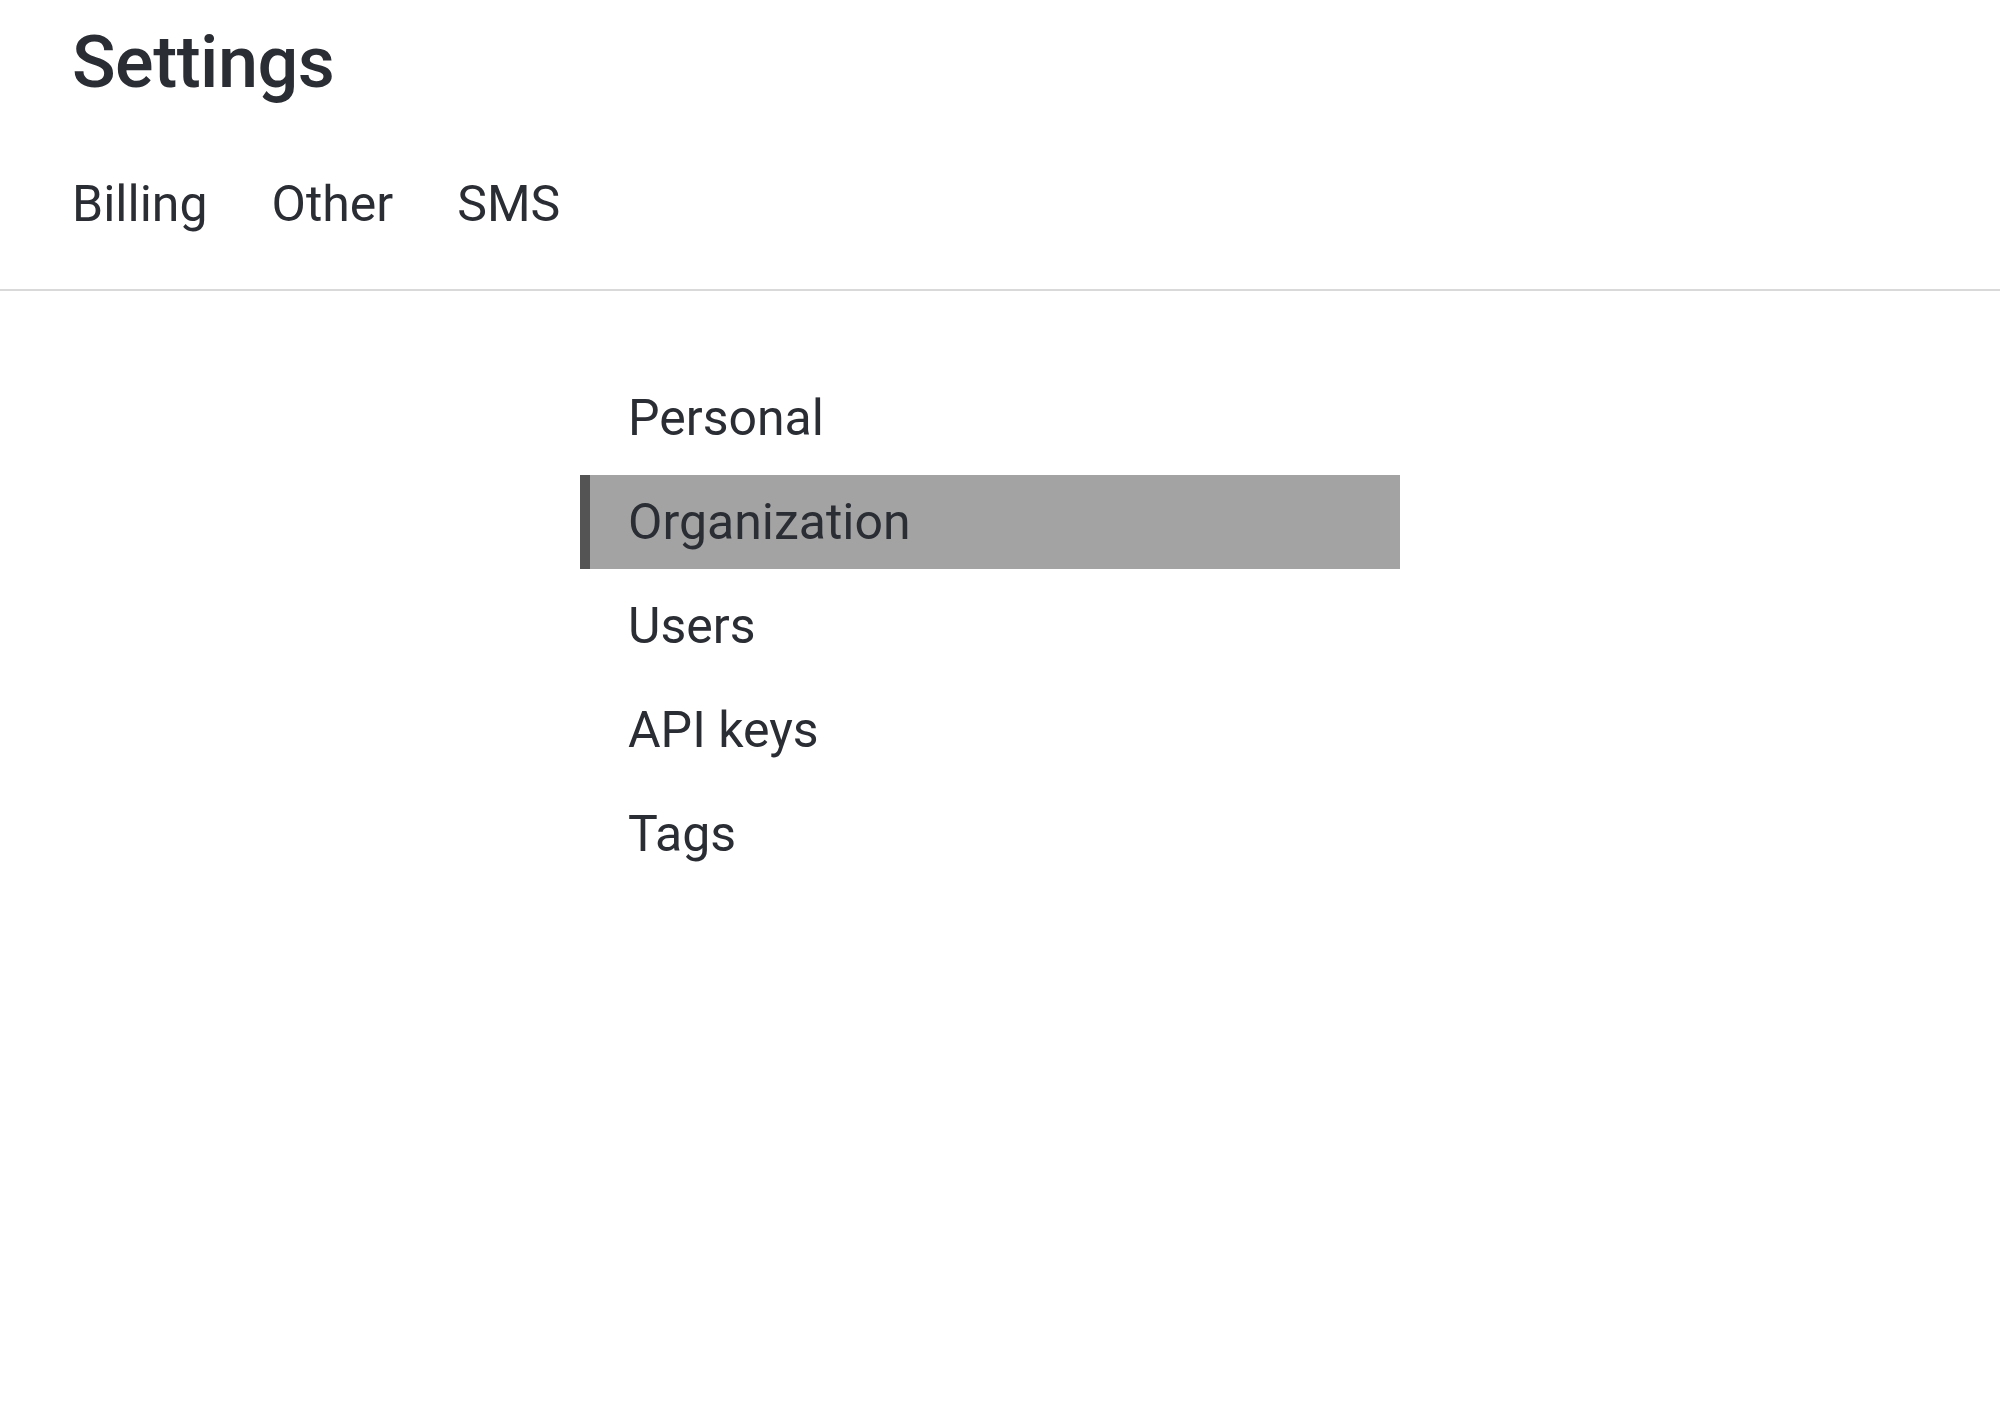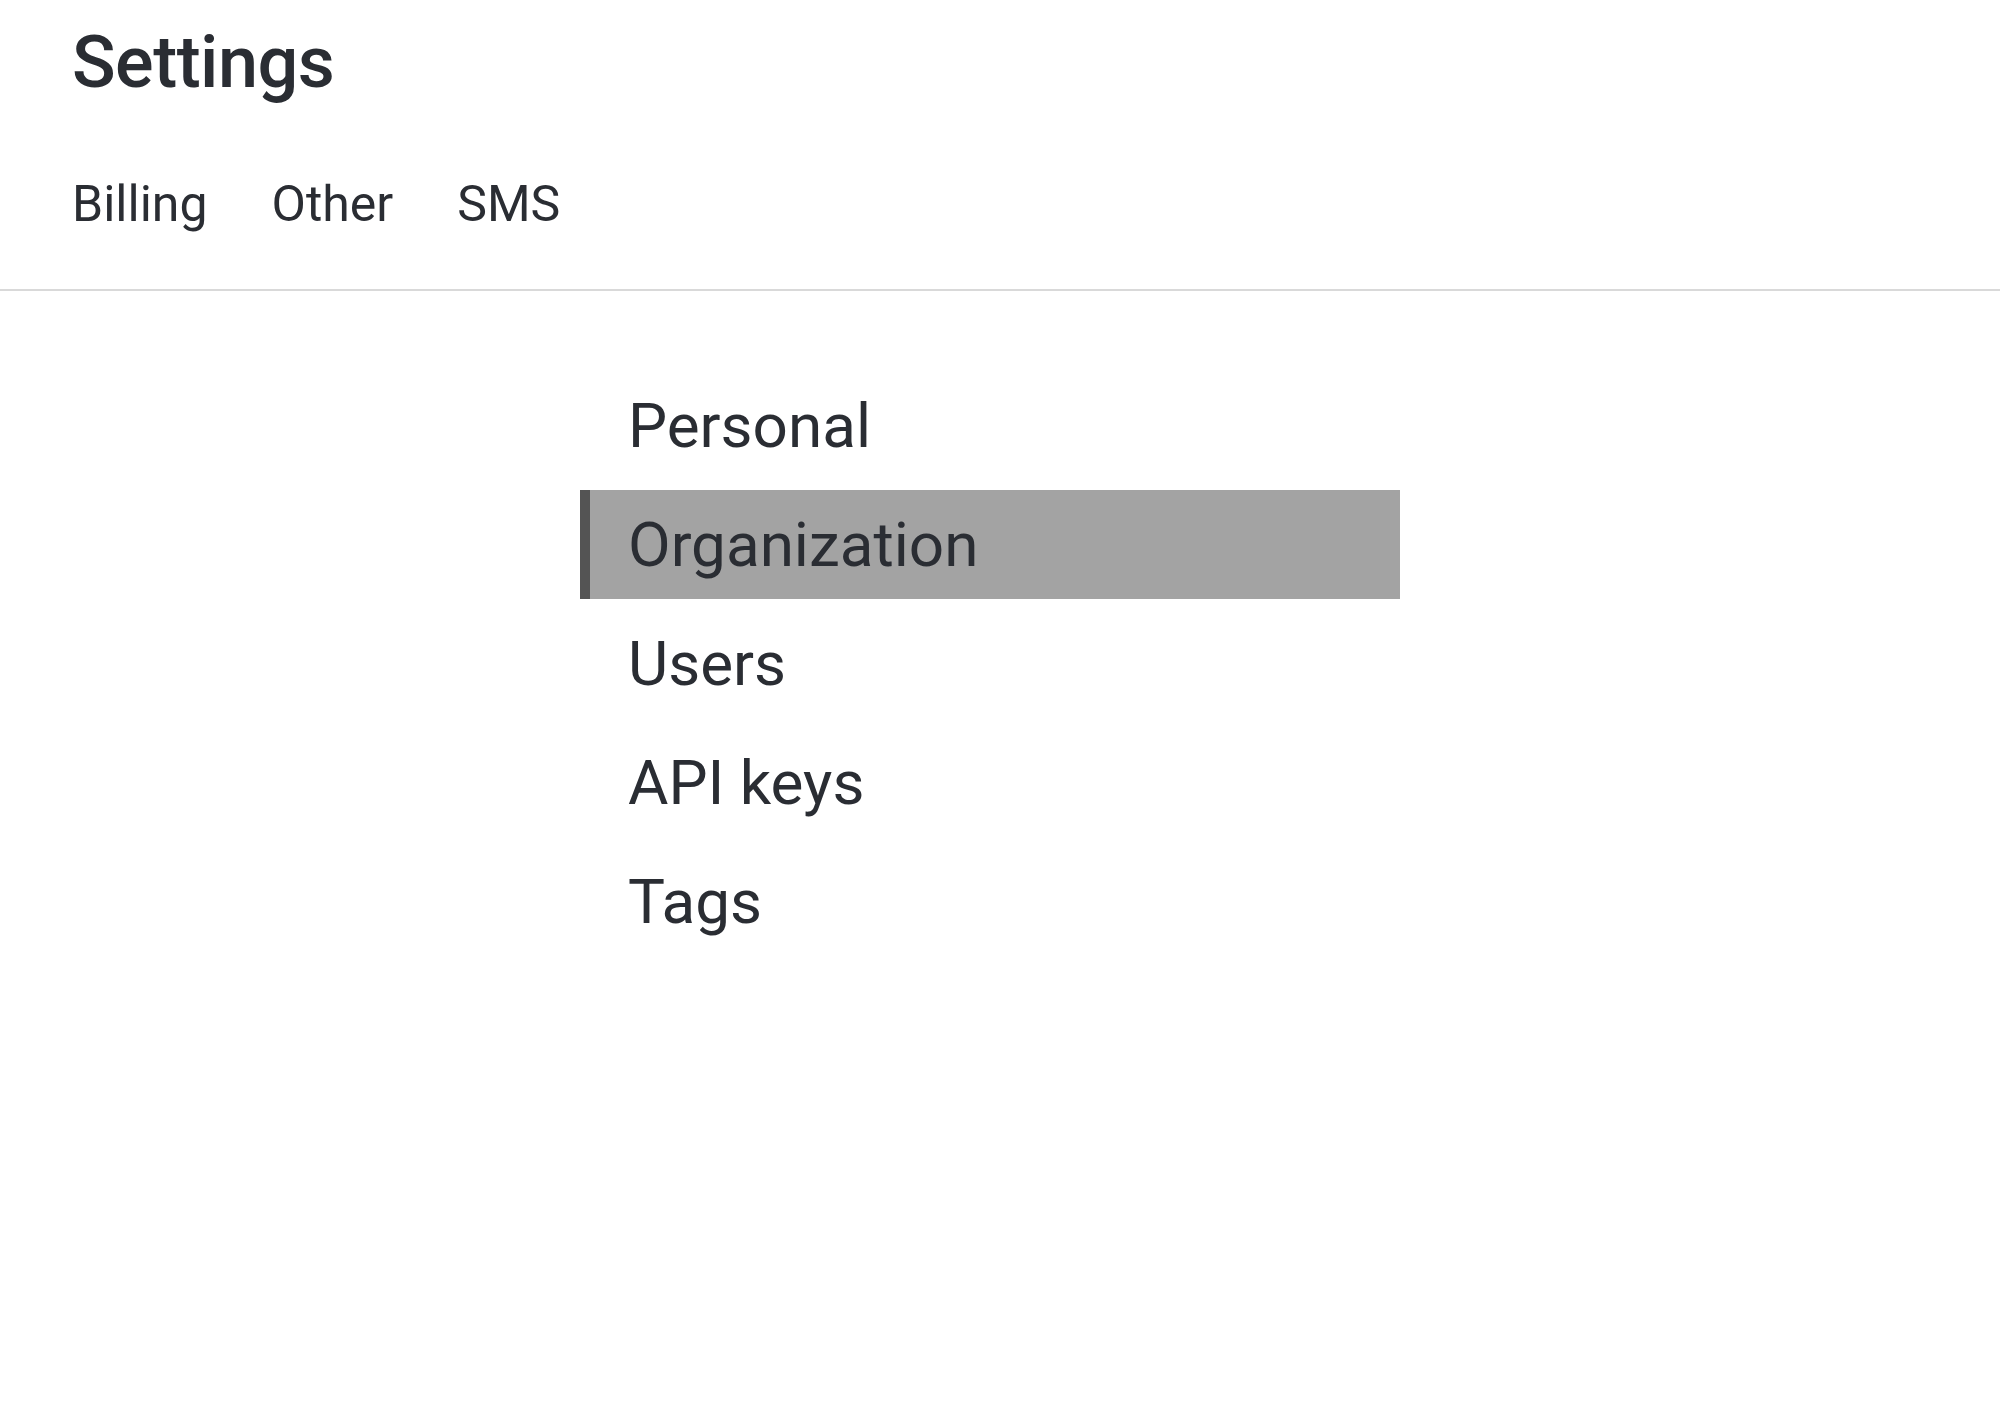--- a/index.html
+++ b/index.html
@@ -49,21 +49,21 @@
       background: #4a4a4a;
       border-radius: 2px 2px 0 0;
       width: 200px;
     }
     .submenu {
       margin-top: 80px;
       margin-left: 580px;
       width: 820px;
     }
     .submenu-item {
-      font-size: 62px;
+      font-size: 50px;
       color: #2a2d33;
       padding: 18px 48px;
       cursor: pointer;
       position: relative;
       font-weight: 400;
       margin-bottom: 10px;
     }
     .submenu-item.selected {
       background: #a3a3a3;
     }

